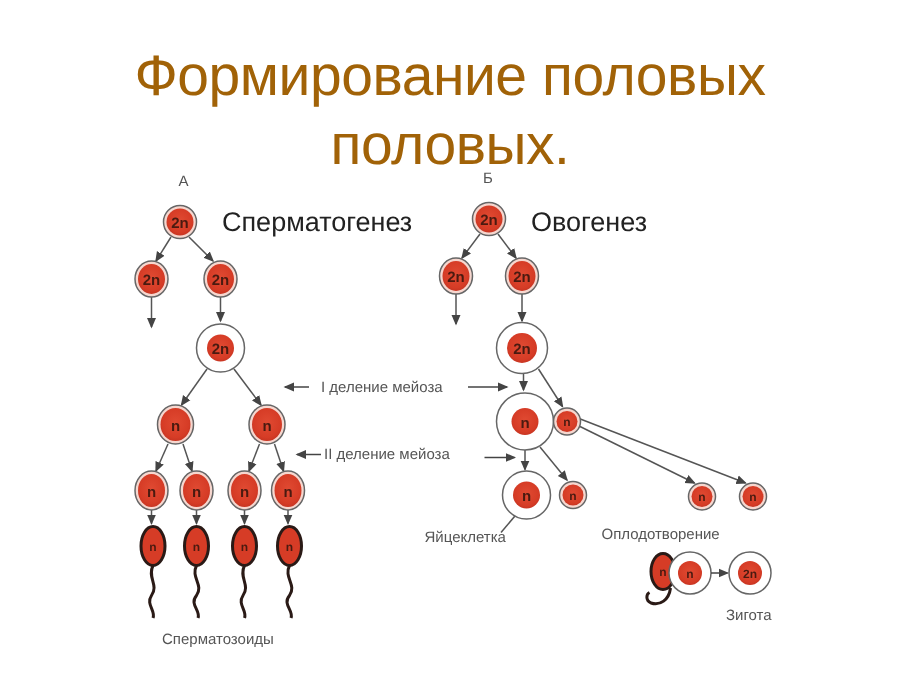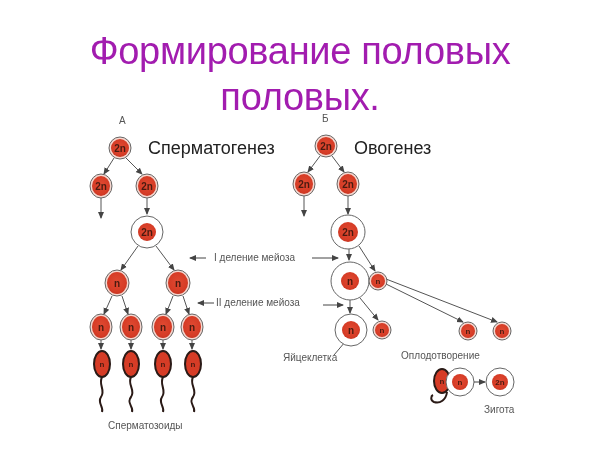--- a/index.html
+++ b/index.html
@@ -1,20 +1,20 @@
 <!DOCTYPE html>
 <html><head>
   <meta charset="utf-8">
   <style>
     html, body { margin: 0; padding: 0; background: #ffffff; }
     body { width: 600px; height: 450px; position: relative; overflow: hidden; font-family: "Liberation Sans", sans-serif; }
     .title {
       position: absolute; left: 0; top: 28px; width: 600px; text-align: center;
       font-family: "Liberation Sans", sans-serif; font-size: 38px; line-height: 46px;
-      color: #a21caf; letter-spacing: -0.3px;
+      color: #a16207; letter-spacing: -0.3px;
     }
     svg.diagram { position: absolute; left: 0; top: 0; }
     .lbl-big { font-family: "Liberation Sans", sans-serif; font-size: 18px; fill: #222; }
     .lbl-small { font-family: "Liberation Sans", sans-serif; font-size: 10px; fill: #555; }
     .lbl-letter { font-family: "Liberation Sans", sans-serif; font-size: 10px; fill: #555; }
     .cell-txt { font-family: "Liberation Sans", sans-serif; font-size: 10px; fill: #4a1a10; font-weight: bold; }
     .cell-txt-s { font-family: "Liberation Sans", sans-serif; font-size: 8px; fill: #4a1a10; font-weight: bold; }
   </style>
 </head>
 <body>

